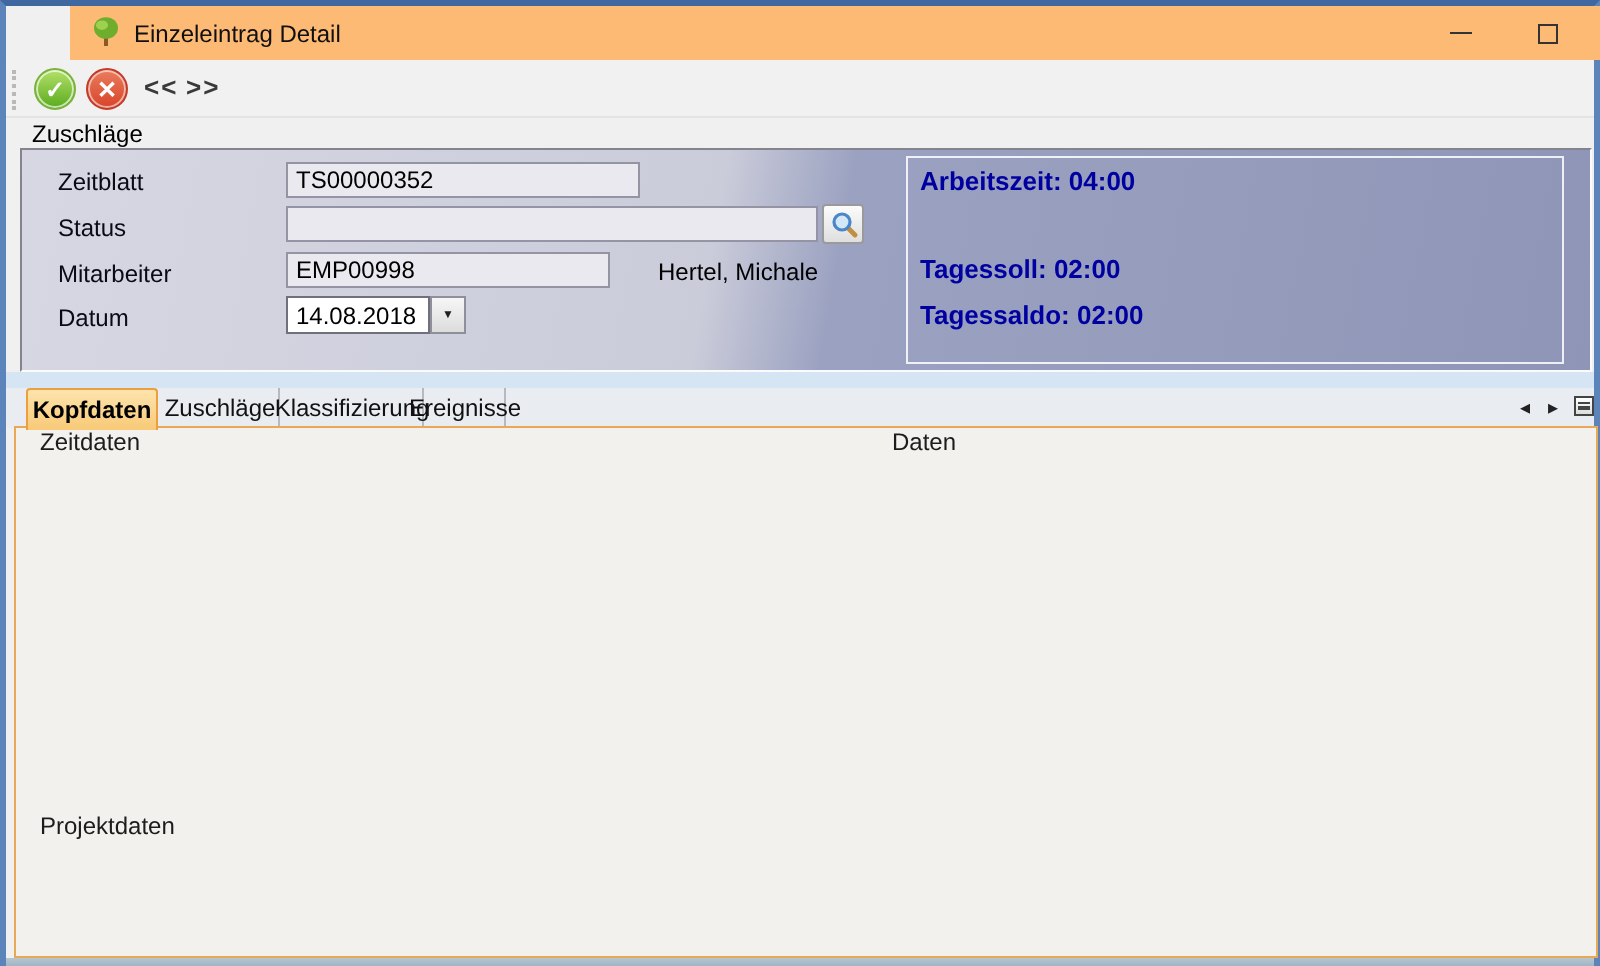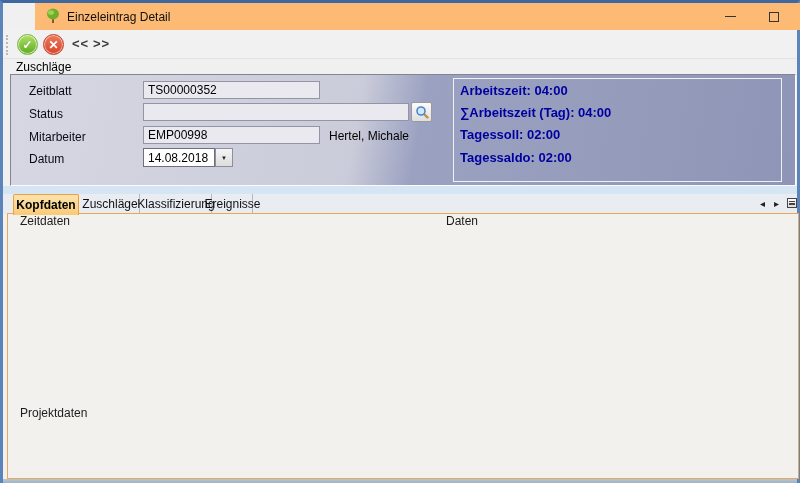--- a/index.html
+++ b/index.html
@@ -37,21 +37,21 @@
   .grp-overview { left:7px; top:71px; width:786px; height:112px;
     border-top:1px solid #84848f; border-left:1px solid #84848f;
     border-bottom:1px solid #fbfbfd; border-right:1px solid #fbfbfd;
     background:linear-gradient(100deg, var(--overview-light) 0%, #cbccda 44%, #9ba2c1 52%, var(--overview-dark) 100%); }
   .ov-label { color:#0a0a14; }
   .lbl-zeitblatt { left:26px; top:81px; } .lbl-status { left:26px; top:104px; }
   .lbl-mitarbeiter { left:26px; top:127px; } .lbl-datum { left:26px; top:149px; }
   .ro-field { background:#e9e9ef; border:1px solid #9494a4; height:18px; font:12px "Liberation Sans",sans-serif; padding:0 4px; color:#000; }
   .f-zeitblatt { left:140px; top:78px; width:177px; }
   .f-status { left:140px; top:100px; width:266px; }
-  .f-mitarbeiter { left:140px; top:123px; width:177px; }
+  .f-mitarbeiter { left:140px; top:123px; width:162px; }
   .static-name { left:326px; top:126px; }
   .f-datum { left:140px; top:145px; width:72px; height:19px; background:#fff; border:1px solid #70707c; font:12px "Liberation Sans",sans-serif; padding:0 4px; }
   .datum-btn { left:212px; top:145px; width:18px; height:19px; background:linear-gradient(#f6f6f6,#dcdcdc); border:1px solid #8f8f9c;
     display:flex; align-items:center; justify-content:center; font-size:6px; color:#202020; }
   .lookup-btn { width:21px; height:20px; background:linear-gradient(#fbfbfb,#dfdfdf); border:1px solid #9a9a9a; border-radius:2px;
     display:flex; align-items:center; justify-content:center; }
   .btn-status-lookup { left:408px; top:99px; }
   .summary-panel { left:450px; top:75px; width:329px; height:104px; border:1px solid rgba(255,255,255,.85); }
   .summary-line { position:absolute; left:6px; font-size:13px; font-weight:bold; color:var(--summary-text); white-space:nowrap; }
   .sum0{top:4px;text-align:right;} .sum1{top:26px;} .sum2{top:48px;} .sum3{top:71px;}
@@ -167,21 +167,20 @@
   <input class="abs ro-field f-mitarbeiter" readonly="" value="EMP00998" style="">
   <span class="abs static-name">Hertel, Michale</span>
   <span class="abs ov-label lbl-datum">Datum</span>
   <input class="abs f-datum" value="14.08.2018" style="">
   <div class="abs datum-btn">
       <span>▼</span>
     </div>
 
   <div class="abs summary-panel">
     <div class="summary-line sum0">Arbeitszeit: 04:00</div>
-    <div class="summary-line sum1">∑Arbeitszeit (Tag): 04:00</div>
     <div class="summary-line sum2">Tagessoll: 02:00</div>
     <div class="summary-line sum3">Tagessaldo: 02:00</div>
   </div>
 
   <div class="abs blue-band"></div>
   <div class="abs tabstrip"></div>
   <div class="abs tab tab-active">Kopfdaten</div>
   <div class="abs tab tab-inactive tab-1">Zuschläge</div>
   <div class="abs tab tab-inactive tab-2">Klassifizierung</div>
   <div class="abs tab tab-inactive tab-3">Ereignisse</div>

